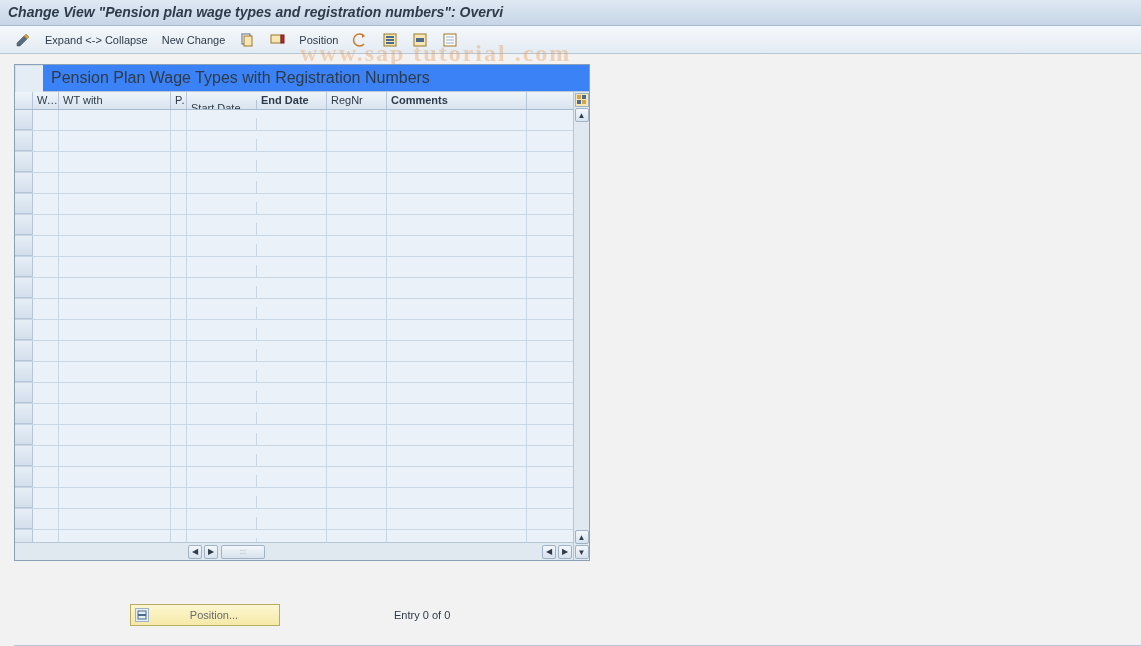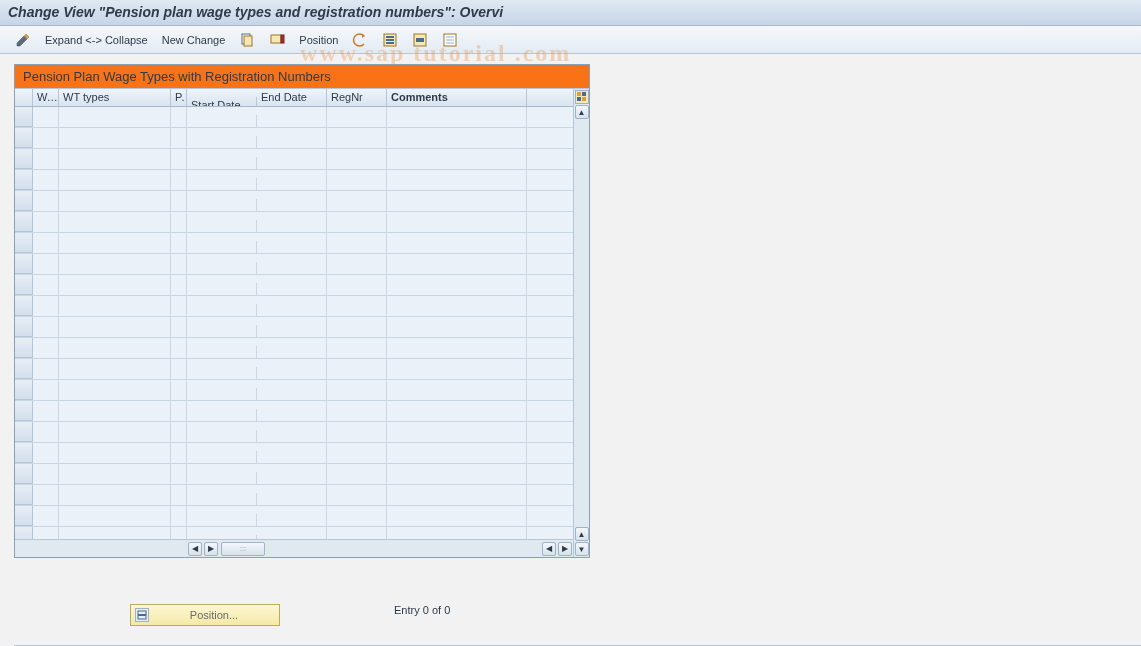--- a/index.html
+++ b/index.html
@@ -60,24 +60,25 @@
   }
   .table-panel {
     width: 576px;
     border: 1px solid #8aa0b6;
     background: #e4edf5;
     position: relative;
     box-shadow: 0 0 0 1px #d6e0eb inset;
   }
   .panel-title {
     padding: 4px 8px;
-    background: #f97316;
+    background: #3b82f6;
     border-bottom: 1px solid #b7c6d6;
     color: #2d3b4a;
-    font-size: 13px;
+    font-size: 16px;
+    margin-left: 28px;
   }
   .grid-outer {
     display: flex;
     background: #eaf1f8;
   }
   .grid-main { flex: 1; }
   .grid-header {
     display: flex;
     background: linear-gradient(#eef4fa,#d9e4ef);
     border-bottom: 1px solid #a7b9cc;
@@ -90,21 +91,21 @@
     color: #2d3b4a;
     white-space: nowrap;
     overflow: hidden;
     text-overflow: ellipsis;
   }
   .rowsel { width: 18px; min-width:18px; background: linear-gradient(#eef4fa,#d9e4ef); border-right:1px solid #b7c6d6;}
   .c-w1 { width: 26px; min-width:26px; }
   .c-wt { width: 112px; }
   .c-p  { width: 16px; min-width:16px; }
   .c-sd { width: 70px; margin-top: 8px; }
-  .c-ed { width: 70px; }
+  .c-ed { width: 70px; font-weight: bold; }
   .c-rn { width: 60px; }
   .c-cm { width: 140px; font-weight: bold; }
   .grid-body {
     height: 432px;
     overflow: hidden;
     background: #eaf1f8;
   }
   .grid-row {
     display: flex;
     height: 21px;
@@ -174,21 +175,21 @@
     margin: 0 2px;
     display:flex; align-items:center; justify-content:center;
     color:#8aa0b6; font-size:8px;
     cursor:grab;
   }
   .hscroll-row .htrack { flex:1; }
   .footer-row {
     position: absolute;
     left: 130px; top: 604px;
     display: flex;
-    align-items: flex-start;
+    align-items: center;
     gap: 90px;
   }
   .position-btn {
     width: 150px; height: 22px;
     background: linear-gradient(#fdf6d1, #f5e9a8);
     border:1px solid #b9ab62;
     display:flex; align-items:center; justify-content:center;
     gap: 8px;
     color:#6a6a6a;
     cursor:pointer;
@@ -287,21 +288,21 @@
 <div class="watermark">www.sap tutorial .com</div>
 
 <div class="panel-wrap">
   <div class="table-panel">
     <div class="panel-title">Pension Plan Wage Types with Registration Numbers</div>
     <div class="grid-outer">
       <div class="grid-main">
         <div class="grid-header">
           <div class="rowsel"></div>
           <div class="hcell c-w1">W...</div>
-          <div class="hcell c-wt">WT types</div>
+          <div class="hcell c-wt">WT with</div>
           <div class="hcell c-p">P..</div>
           <div class="hcell c-sd">Start Date</div>
           <div class="hcell c-ed">End Date</div>
           <div class="hcell c-rn">RegNr</div>
           <div class="hcell c-cm">Comments</div>
         </div>
         <div class="grid-body" id="grid-body">
             <div class="grid-row">
               <div class="rowsel"></div>
               <div class="cell c-w1"></div>

